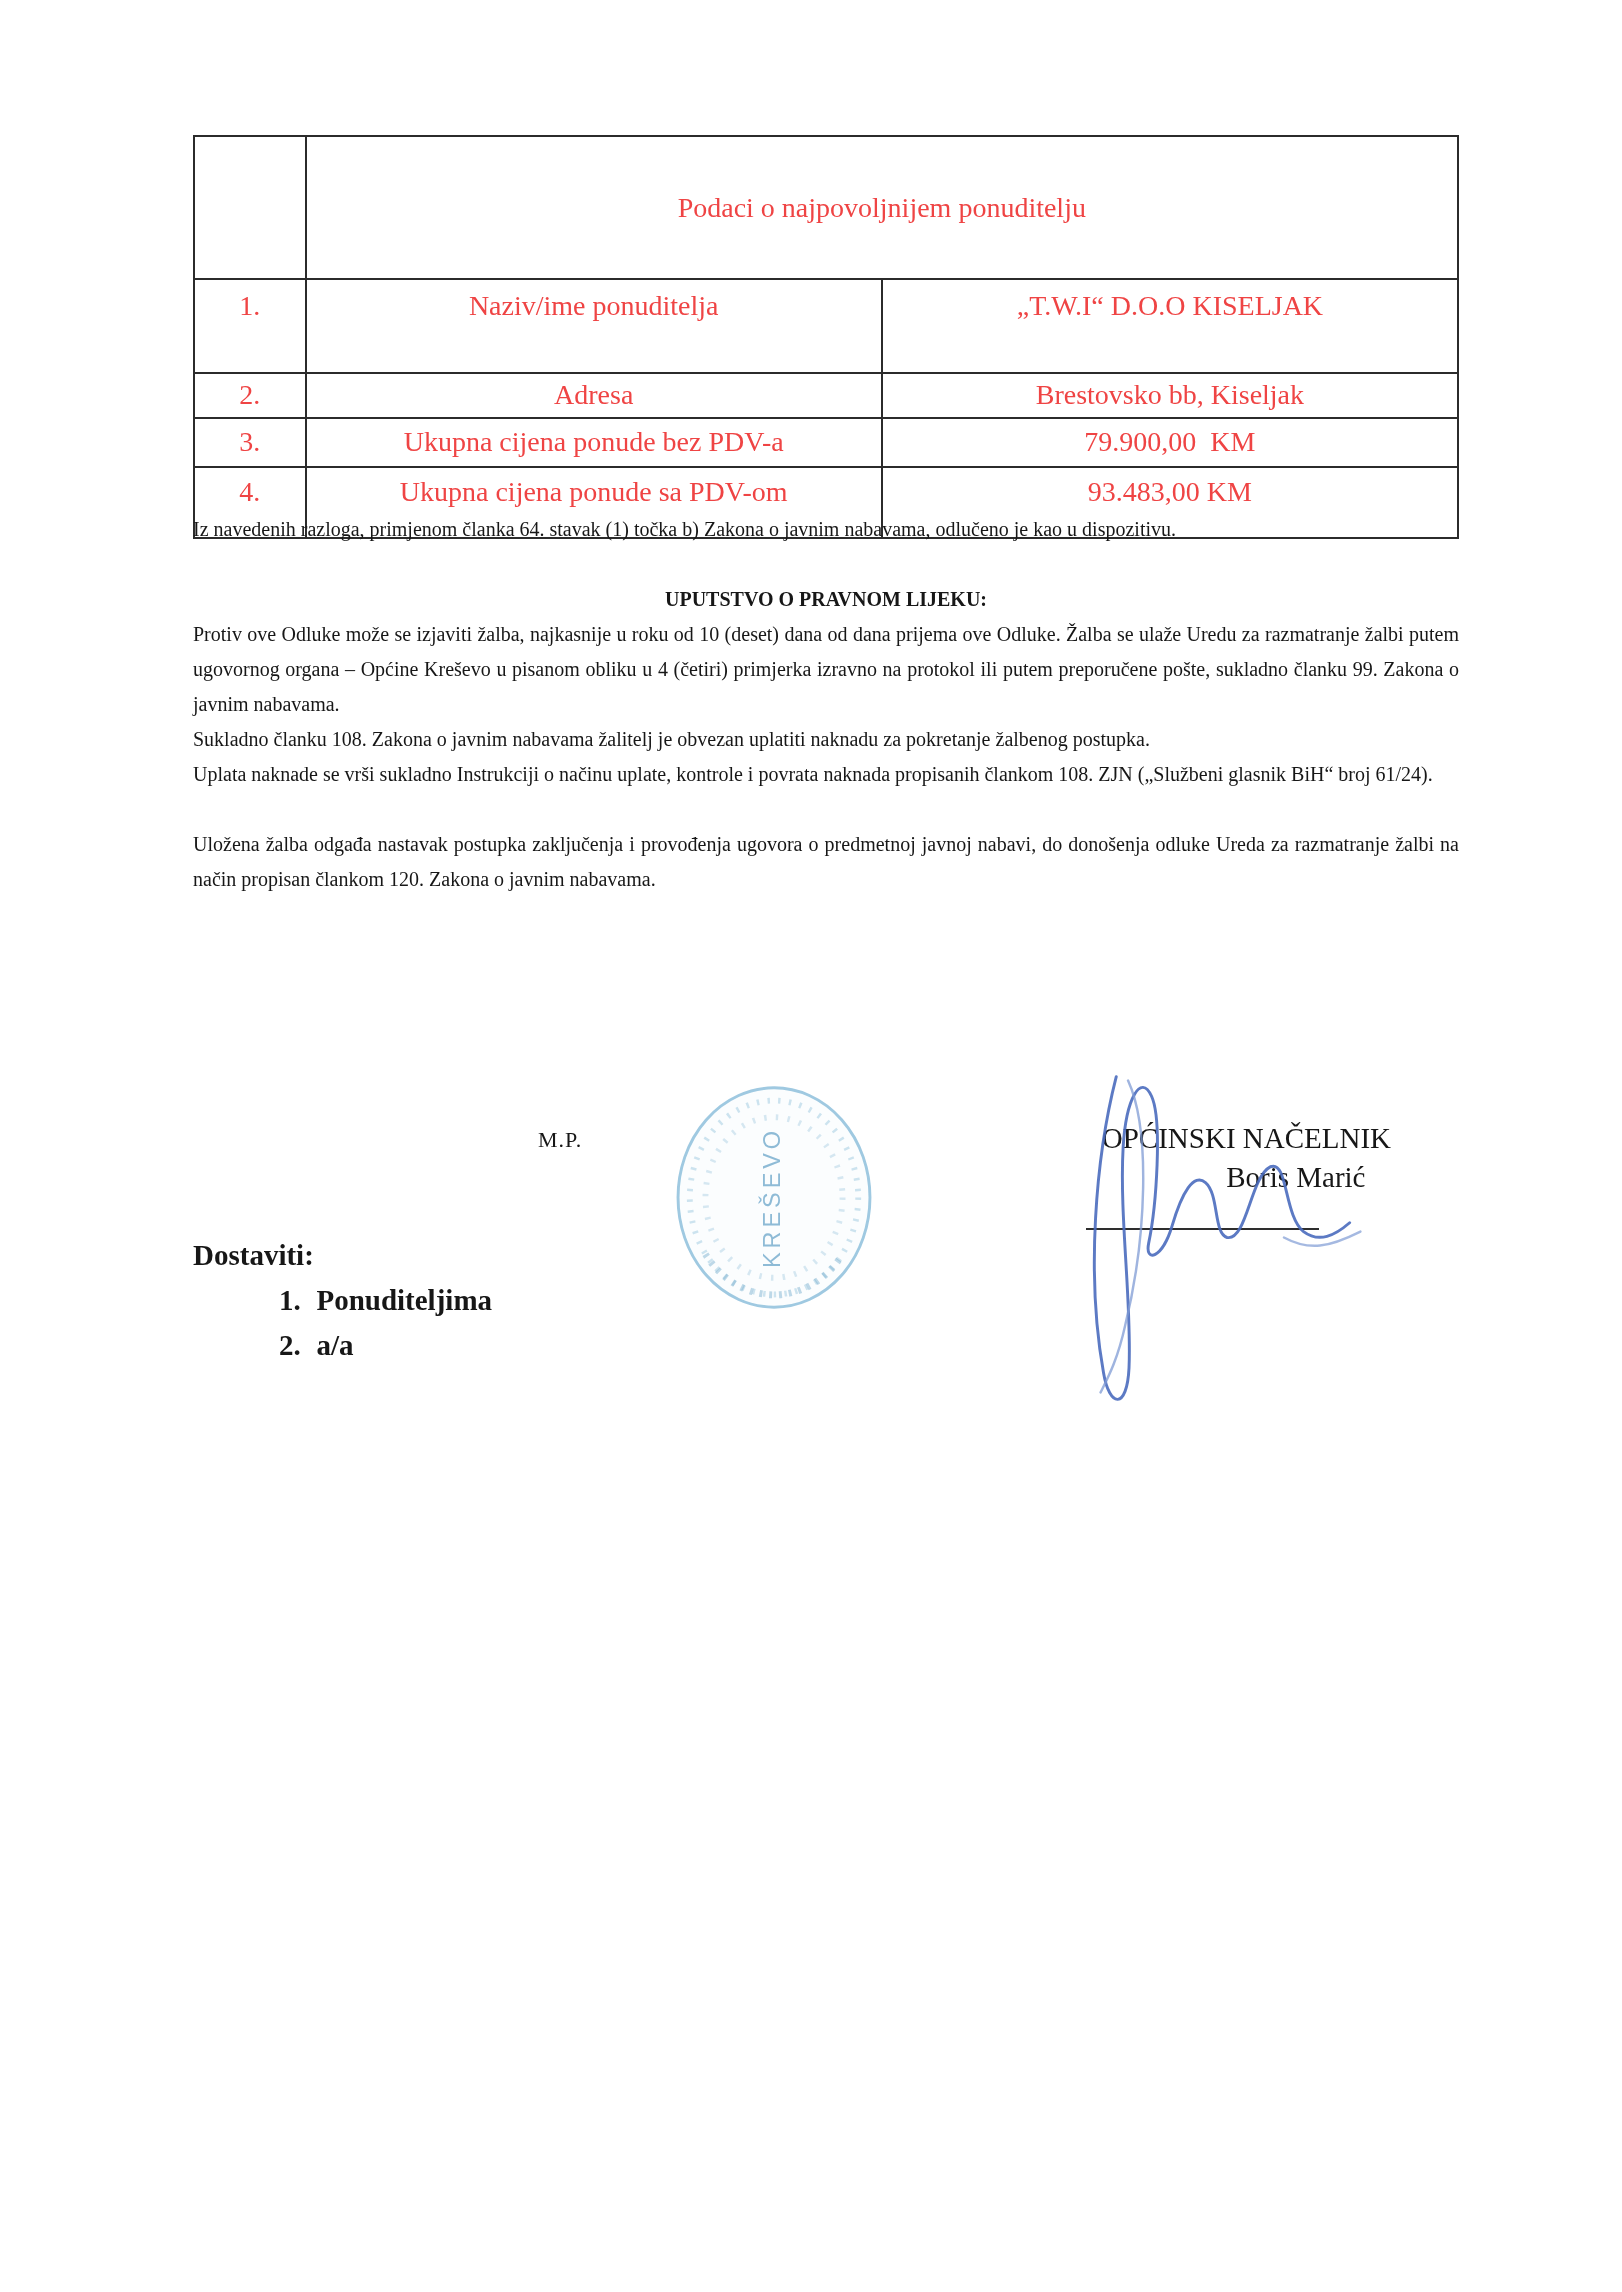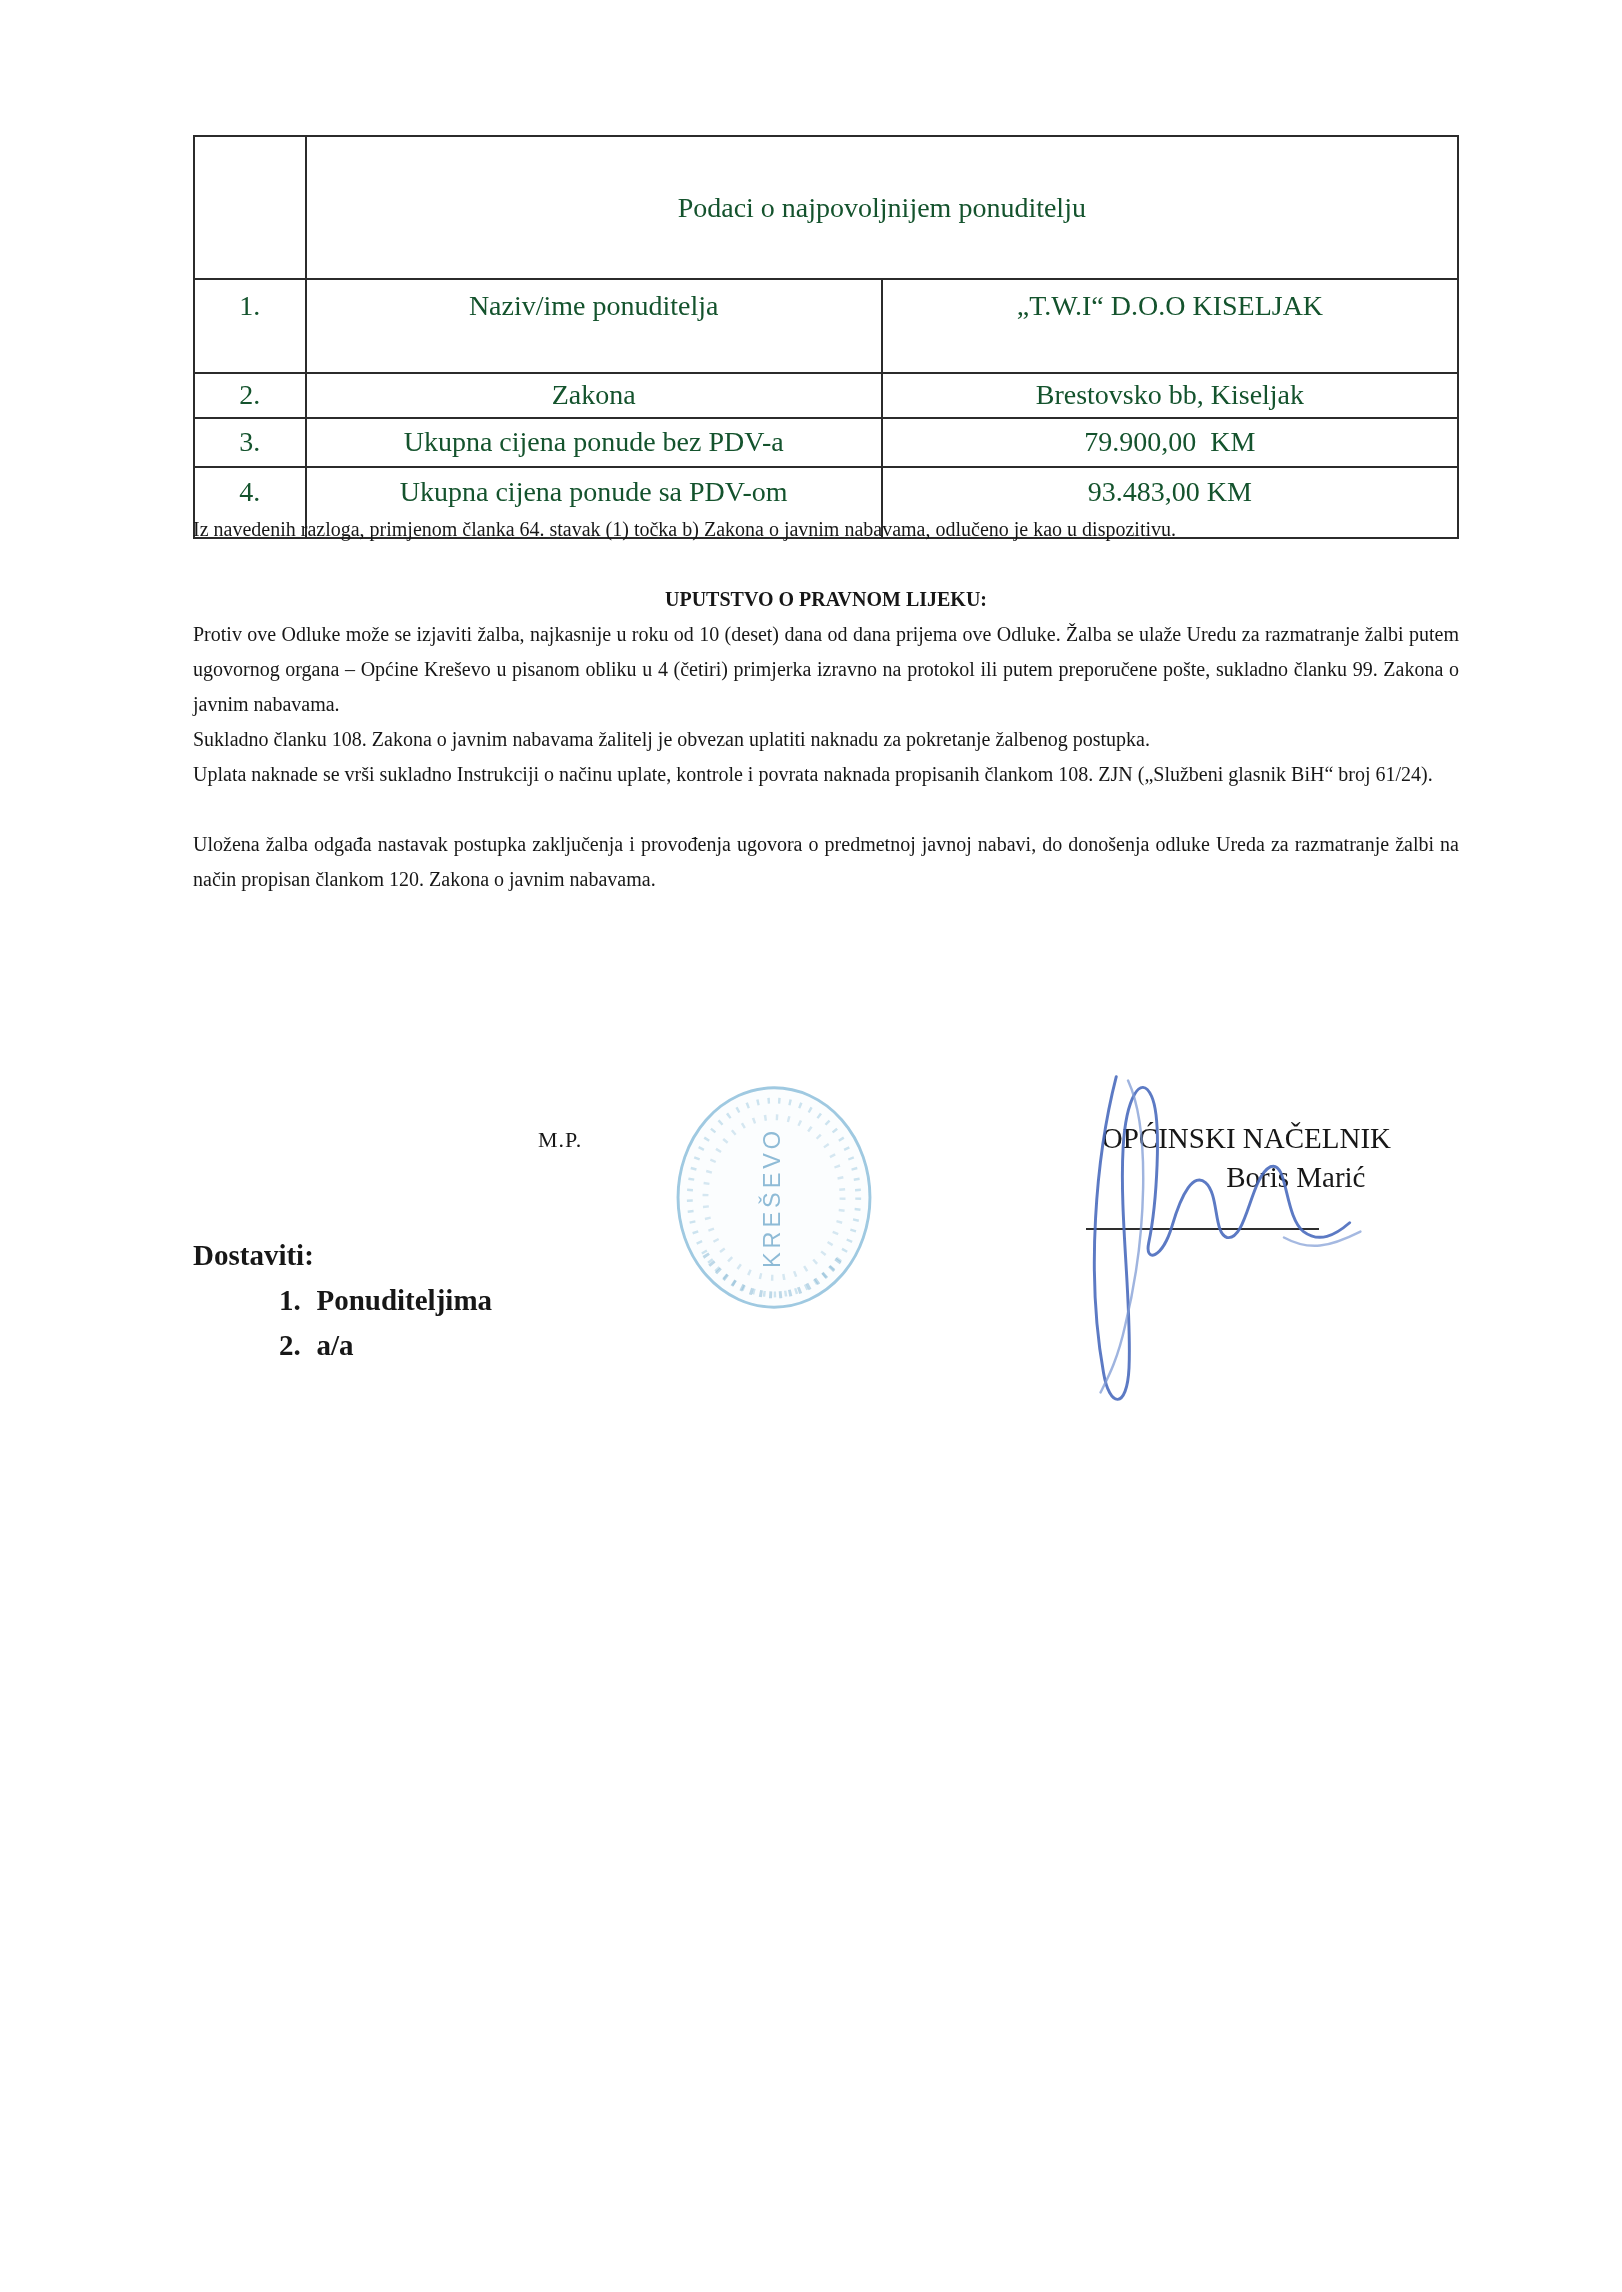--- a/index.html
+++ b/index.html
@@ -9,21 +9,21 @@
     background:#ffffff;
     font-family:"Liberation Serif","DejaVu Serif",serif;
     color:#171717;
     overflow:hidden;
   }
   
   table.offer{
     position:absolute;left:193px;top:135px;
     width:1266px;
     border-collapse:collapse;table-layout:fixed;
-    font-size:28px;color:#14532d;
+    font-size:28px;color:#ef4444;
   }
   table.offer td{
     border:2px solid #2b2b2b;
     text-align:center;
     padding:2px 7.8px;
     overflow:hidden;
   }
   td.c-num{width:94px;}
   td.c-label{width:534px;}
   td.c-value{width:638px;white-space:pre-wrap;}
@@ -79,21 +79,21 @@
       <td class="c-num"></td>
       <td colspan="2">Podaci o najpovoljnijem ponuditelju</td>
     </tr>
     <tr class="r1">
       <td class="c-num">1.</td>
       <td class="c-label">Naziv/ime ponuditelja</td>
       <td class="c-value">„T.W.I“ D.O.O KISELJAK</td>
     </tr>
     <tr class="r2">
       <td class="c-num">2.</td>
-      <td class="c-label">Zakona</td>
+      <td class="c-label">Adresa</td>
       <td class="c-value">Brestovsko bb, Kiseljak</td>
     </tr>
     <tr class="r3">
       <td class="c-num">3.</td>
       <td class="c-label">Ukupna cijena ponude bez PDV-a</td>
       <td class="c-value">79.900,00  KM</td>
     </tr>
     <tr class="r4">
       <td class="c-num">4.</td>
       <td class="c-label">Ukupna cijena ponude sa PDV-om</td>

